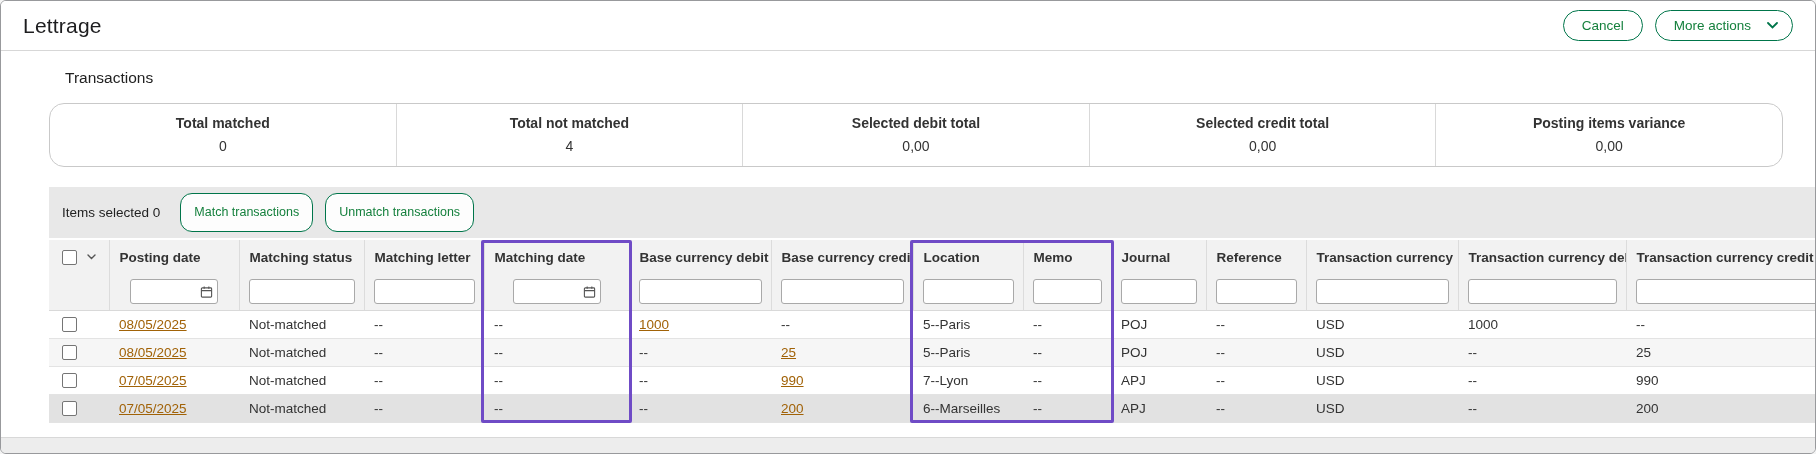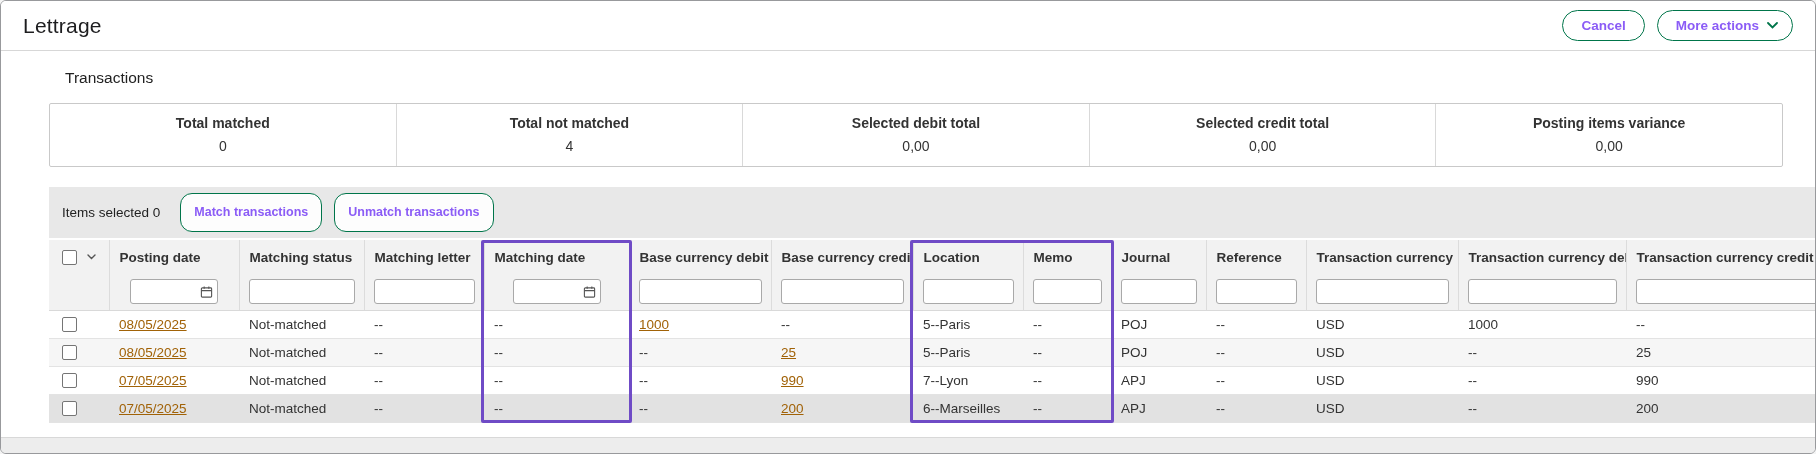--- a/index.html
+++ b/index.html
@@ -10,32 +10,32 @@
     overflow:hidden; display:flex; flex-direction:column; background:#fff;
   }
   
   .topbar {
     height:50px; flex:0 0 auto; display:flex; align-items:center; justify-content:space-between;
     padding:0 22px; background:#fff; border-bottom:1px solid #d7d7d7;
   }
   .page-title { font-size:21px; font-weight:400; color:#1d1d1f; margin:0; letter-spacing:.2px; }
   .topbar-actions { display:flex; align-items:center; gap:12px; }
   .btn {
-    font-family:inherit; background:#fff; color:#8b5cf6; border:1.5px solid #00754a;
-    border-radius:16px; font-weight:700; cursor:pointer; line-height:1;
+    font-family:inherit; background:#fff; color:#15803d; border:1.5px solid #00754a;
+    border-radius:16px; font-weight:400; cursor:pointer; line-height:1;
   }
   .pill { padding:8px 18px; font-size:13.5px; }
-  .more { display:inline-flex; align-items:center; gap:8px; padding-right:14px; }
+  .more { display:inline-flex; align-items:center; gap:16px; padding-right:14px; }
   .chev { display:inline-flex; line-height:0; }
   
   .panel { flex:1 1 auto; background:#fff; overflow:hidden; }
   .section-title { font-size:15.5px; color:#222; margin:18px 0 16px 64px; }
   .summary {
     display:flex; align-items:stretch; height:64px; margin:0 32px 20px 48px;
-    border:1px solid #c9c9c9; border-radius:2px; background:#fff;
+    border:1px solid #c9c9c9; border-radius:15px; background:#fff;
   }
   .summary-item { flex:1; text-align:center; padding-top:11px; }
   .summary-item + .summary-item { border-left:1px solid #d9d9d9; }
   .s-label { font-size:14px; font-weight:700; color:#333; }
   .s-value { font-size:14px; color:#333; margin-top:7px; }
   
   .table-area { margin-left:48px; }
   .toolbar {
     display:flex; align-items:center; gap:12px; height:51px;
     background:#e8e8e8; padding:0 13px;

